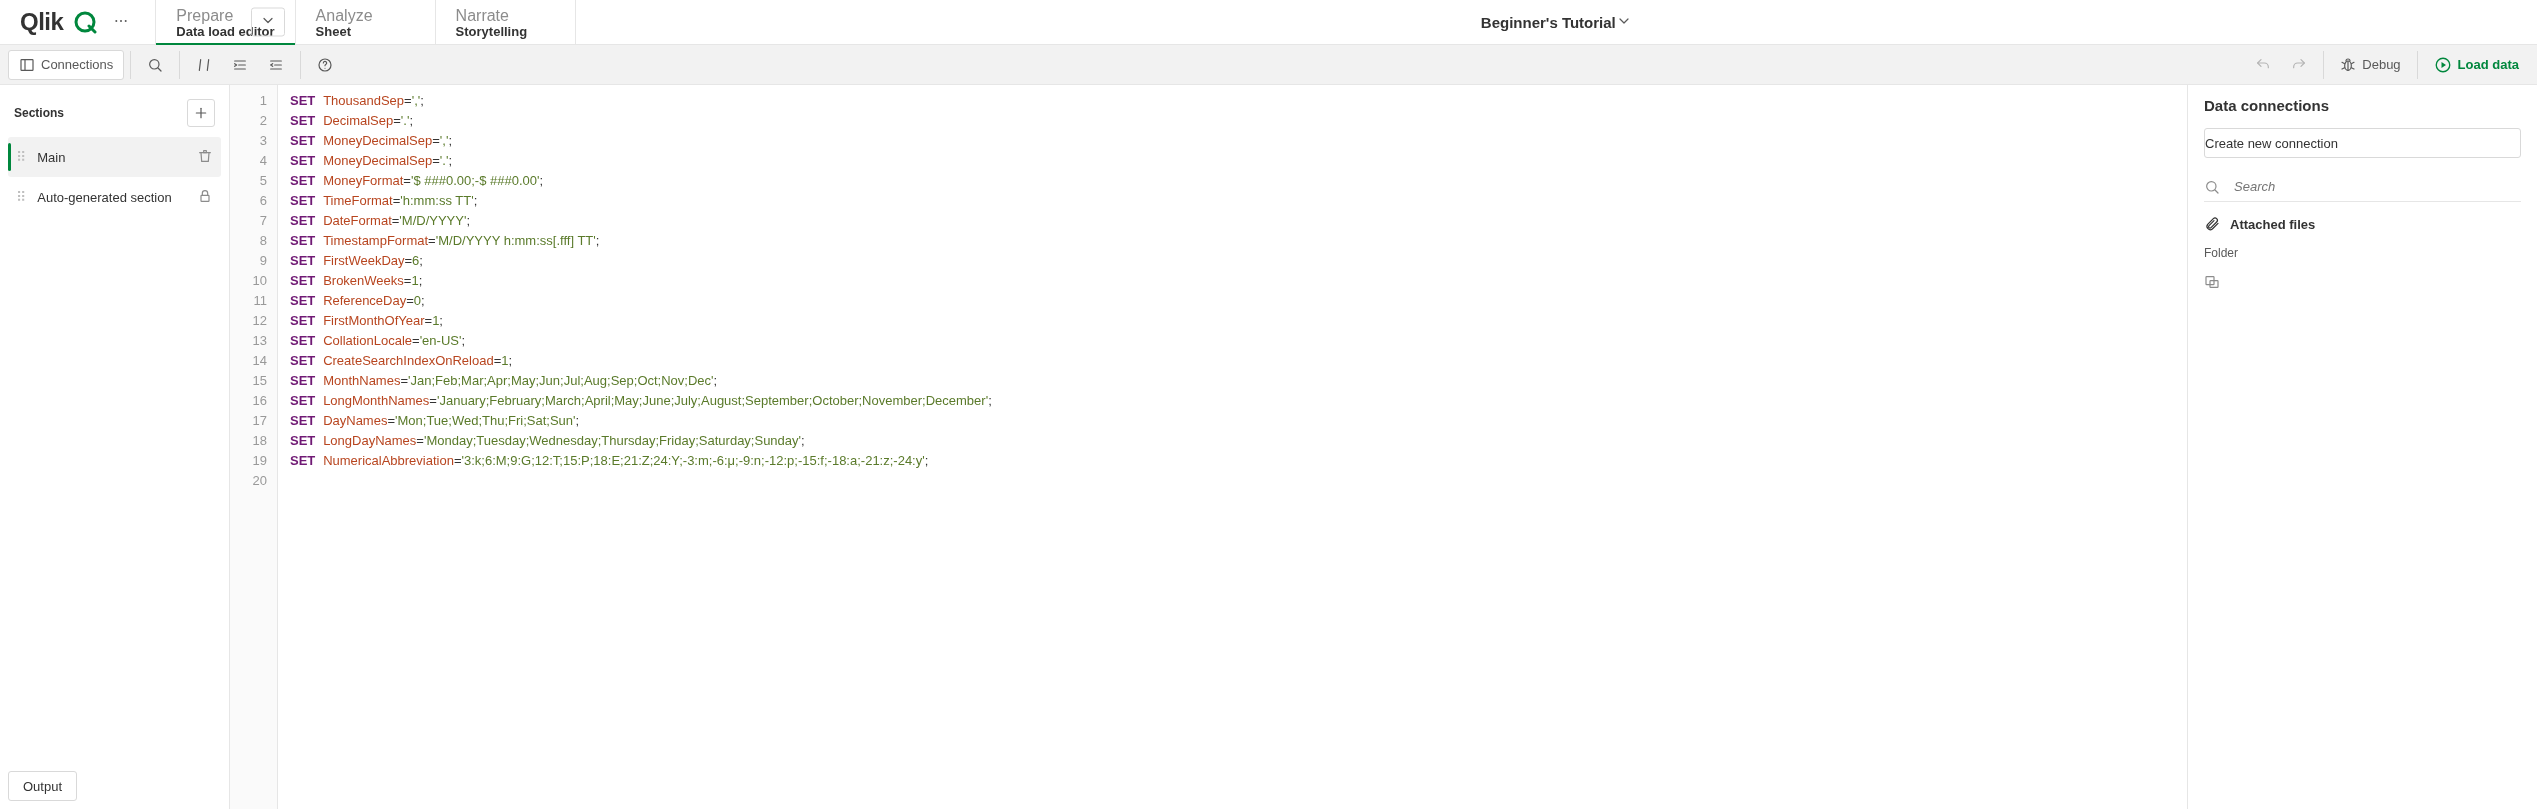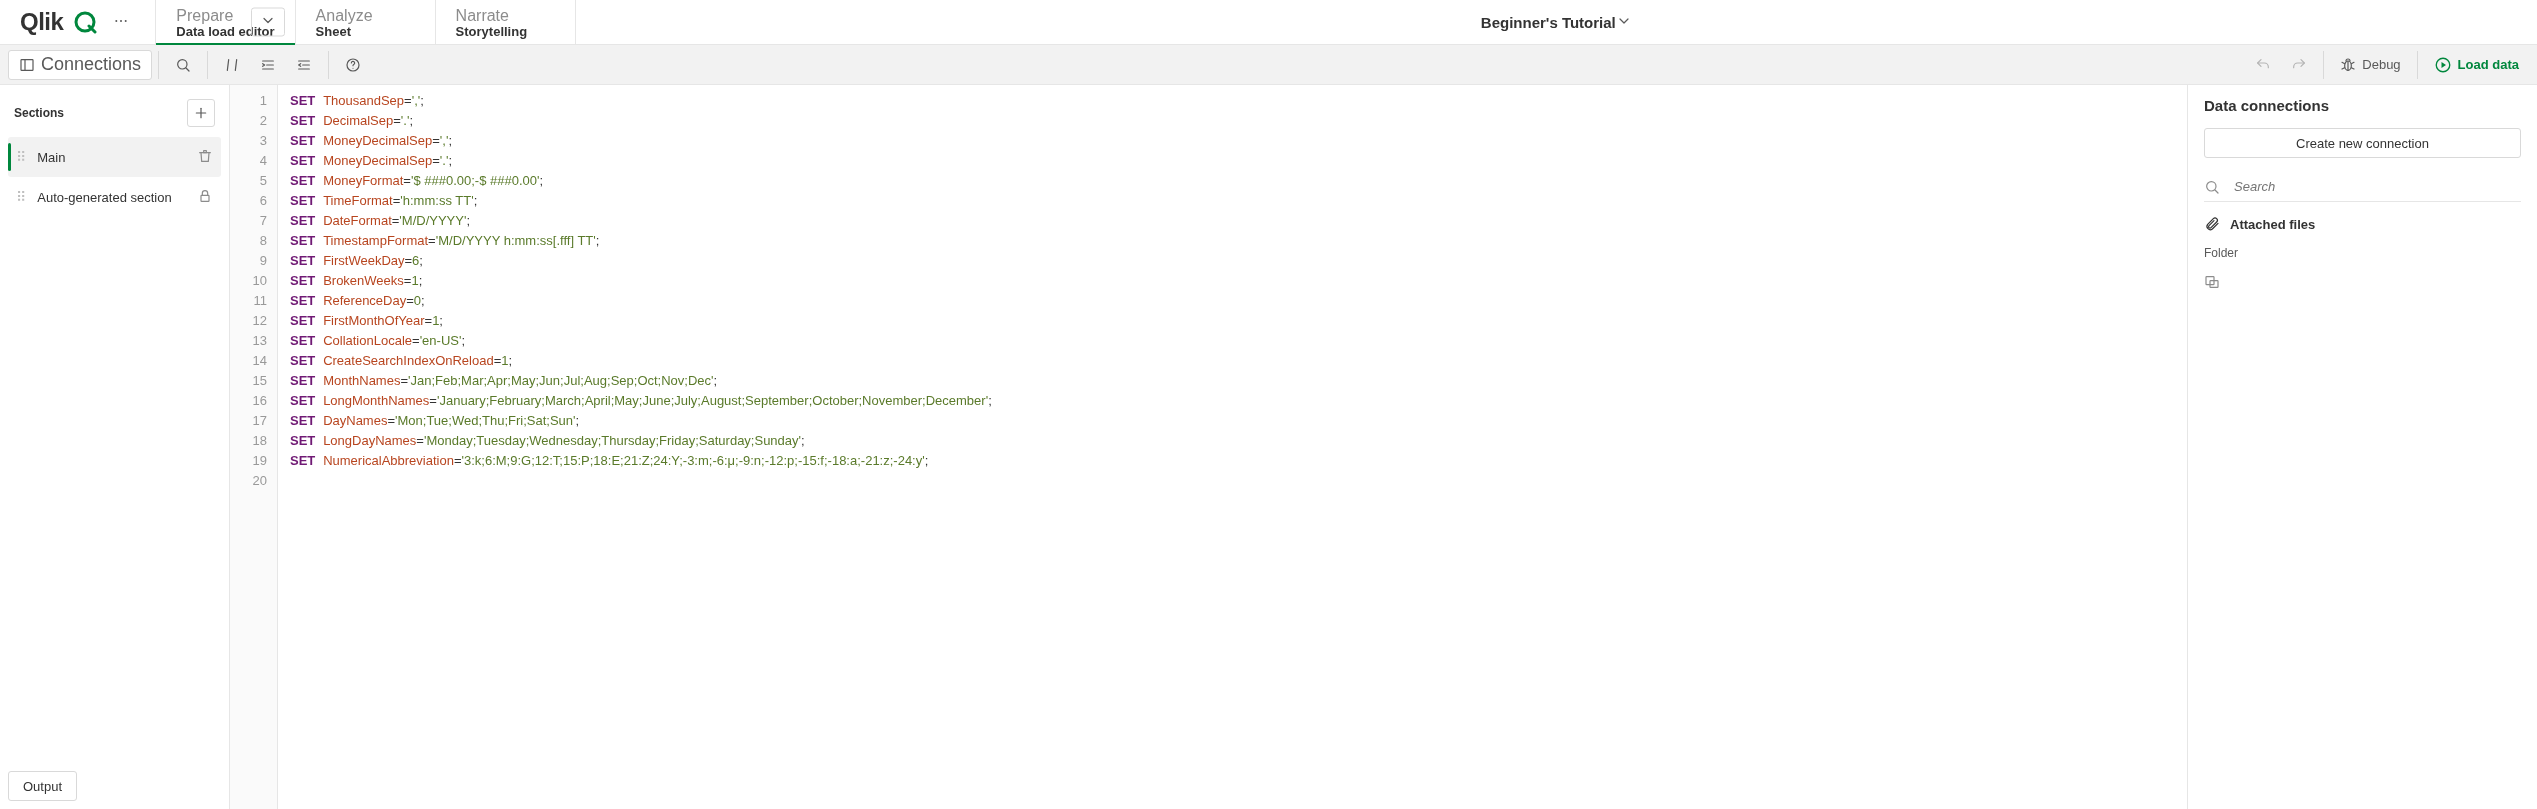--- a/index.html
+++ b/index.html
@@ -18,21 +18,21 @@
 .nav-tab .screen { font-size: 13px; color: #333; font-weight: 600; line-height: 18px; }
 .nav-tab.active::after { content: ""; position: absolute; left: 0; right: 0; bottom: -1px; height: 2px; background: #00873d; }
 .nav-tab .chev { position: absolute; right: 10px; top: 50%; transform: translateY(-50%); color: #595959; }
 .nav-tab .chev-box { border: 1px solid #d9d9d9; border-radius: 3px; padding: 4px 8px; }
 .center-title { flex: 1; display: flex; align-items: center; justify-content: center; gap: 0; font-size: 15px; font-weight: 700; color: #333; }
 .center-title .down { color: #595959; font-size: 12px; }
 
 
 .toolbar { height: 40px; background: #f2f2f2; border-bottom: 1px solid #e6e6e6; display: flex; align-items: center; padding: 0 8px; }
 .toolbar .btn { height: 30px; display: flex; align-items: center; justify-content: center; padding: 0 10px; color: #595959; cursor: pointer; border-radius: 3px; }
-.toolbar .btn.bordered { background: #fff; border: 1px solid #d9d9d9; gap: 6px; font-size: 18px; }
+.toolbar .btn.bordered { background: #fff; border: 1px solid #d9d9d9; gap: 6px; font-size: 13px; }
 .toolbar .sep { width: 1px; height: 28px; background: #d9d9d9; margin: 0 6px; }
 .toolbar .spacer { flex: 1; }
 .toolbar .debug { color: #595959; gap: 6px; }
 .toolbar .load-data { color: #00873d; gap: 6px; font-weight: 700; }
 
 
 .main { position: absolute; top: 85px; bottom: 0; left: 0; right: 0; display: flex; }
 
 
 .sections-panel { width: 230px; border-right: 1px solid #e6e6e6; display: flex; flex-direction: column; padding: 8px; background: #fff; }
@@ -53,21 +53,21 @@
 .code { flex: 1; padding: 6px 12px; font-family: "Consolas", "Menlo", monospace; font-size: 13px; line-height: 20px; white-space: pre; overflow: auto; }
 .kw { color: #701a75; font-weight: 700; }
 .var { color: #b8451f; }
 .op { color: #333; }
 .str { color: #5a7a2a; }
 .num { color: #5a7a2a; }
 
 
 .conn-panel { width: 350px; border-left: 1px solid #e6e6e6; padding: 12px 16px; display: flex; flex-direction: column; gap: 14px; background: #fff; }
 .conn-panel h3 { font-size: 15px; font-weight: 700; }
-.create-conn { height: 30px; border: 1px solid #d9d9d9; border-radius: 3px; display: flex; align-items: center; justify-content: center; font-size: 13px; cursor: pointer; }
+.create-conn { height: 30px; border: 1px solid #d9d9d9; border-radius: 3px; display: flex; align-items: center; justify-content: flex-start; font-size: 13px; cursor: pointer; }
 .conn-search { display: flex; align-items: center; gap: 14px; height: 30px; border-bottom: 1px solid #e6e6e6; color: #8c8c8c; }
 .conn-search input { border: none; outline: none; flex: 1; font-size: 13px; font-style: italic; color: #8c8c8c; }
 .attached { display: flex; align-items: center; gap: 10px; font-weight: 700; font-size: 13px; }
 .folder-label { font-size: 12px; color: #595959; }
 .select-icon { color: #8c8c8c; }
 
 
 .output-btn { position: absolute; left: 8px; bottom: 8px; height: 30px; padding: 0 14px; border: 1px solid #d9d9d9; border-radius: 3px; background: #fff; font-size: 13px; cursor: pointer; display: flex; align-items: center; }
 
 

